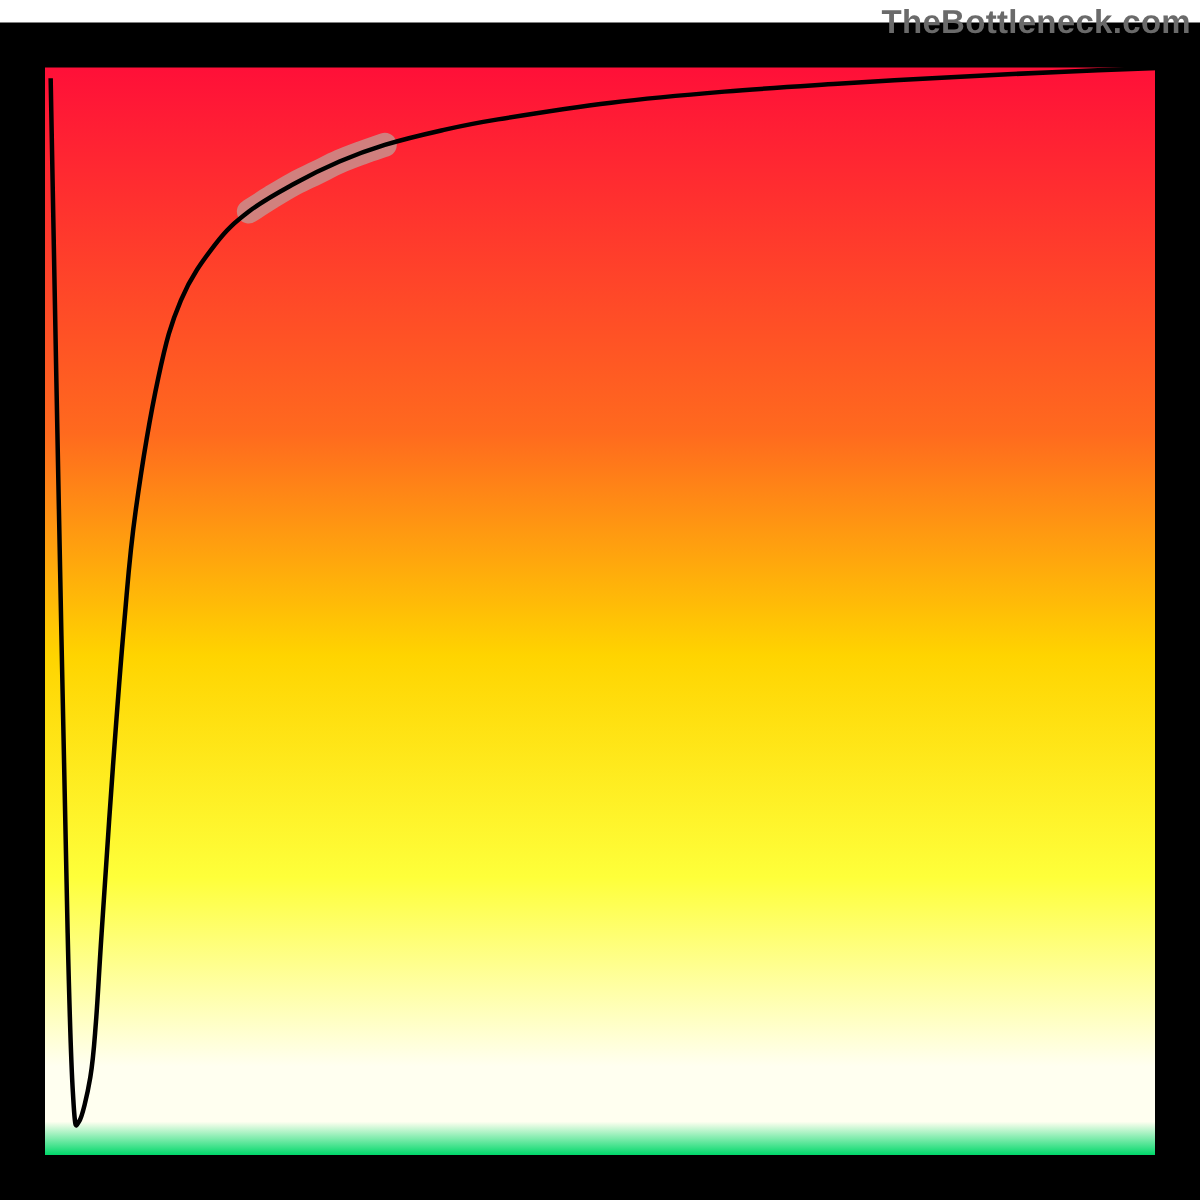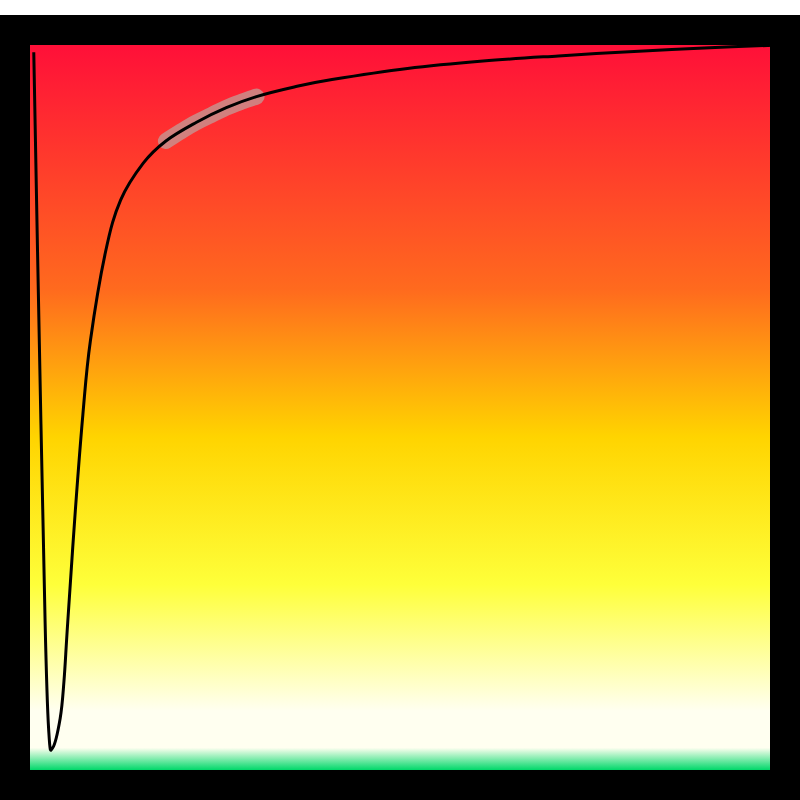--- a/index.html
+++ b/index.html
@@ -26,20 +26,21 @@
     letter-spacing: 0.2px;
   }
   svg {
     display: block;
   }
 </style>
 </head>
 <body>
 
 <div class="stage">
+  <div class="attribution">TheBottleneck.com</div>
   <svg id="svg" width="800" height="800" viewBox="0 0 800 800">
     <defs>
       <linearGradient id="bg-grad" x1="0" y1="0" x2="0" y2="1">
         <stop id="g0" offset="0%" stop-color="#ff0a3a"></stop>
         <stop id="g1" offset="35%" stop-color="#ff6a1e"></stop>
         <stop id="g2" offset="55%" stop-color="#ffd400"></stop>
         <stop id="g3" offset="75%" stop-color="#feff3a"></stop>
         <stop id="g4" offset="92%" stop-color="#fffff0"></stop>
         <stop id="g5" offset="97%" stop-color="#fffff0"></stop>
         <stop id="g6" offset="100%" stop-color="#00d86a"></stop>

